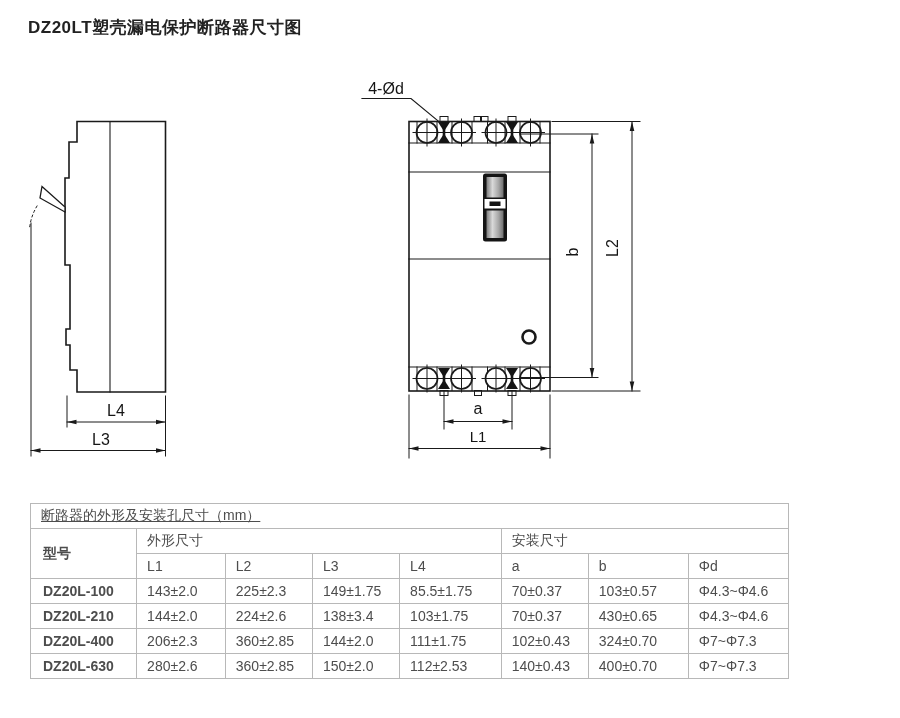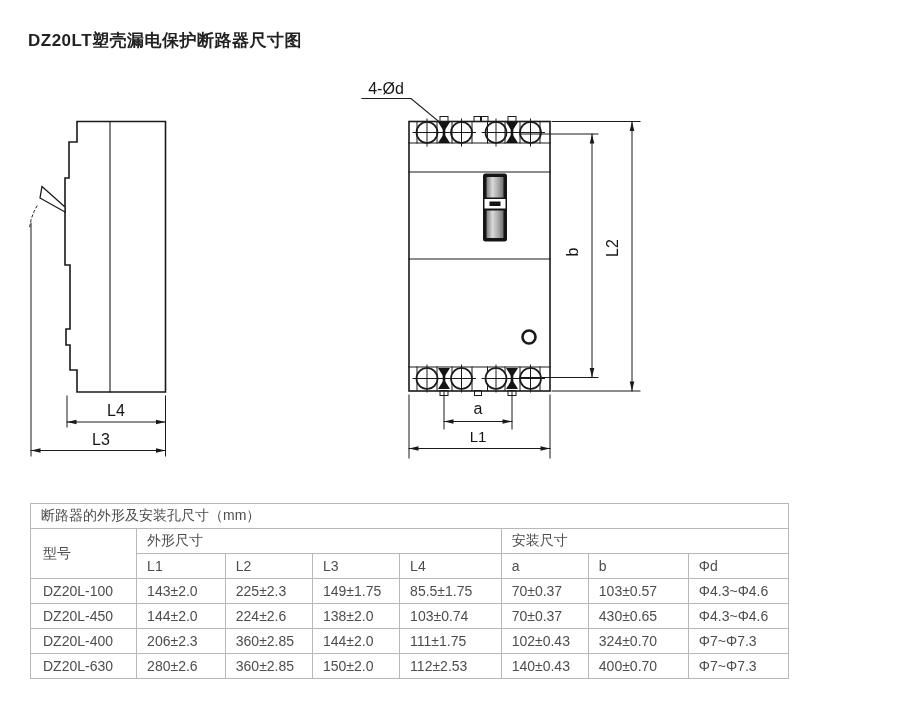--- a/index.html
+++ b/index.html
@@ -1,30 +1,30 @@
 <!DOCTYPE html>
 <html><head>
 <meta charset="utf-8">
 <style>
   html,body{margin:0;padding:0;background:#fff;}
   body{width:900px;height:718px;position:relative;overflow:hidden;
        font-family:"Liberation Sans","DejaVu Sans",sans-serif;}
-  .page-title{position:absolute;left:28px;top:29px;font-size:17px;font-weight:bold;
+  .page-title{position:absolute;left:28px;top:16px;font-size:17px;font-weight:bold;
               color:#222;letter-spacing:.5px;}
   .drawing{position:absolute;left:0;top:0;}
   svg text{fill:#151515;}
   .dim-label{font-size:15px;}
   .dim-label-lg{font-size:16px;}
   
   .spec-table{position:absolute;left:30px;top:503px;width:759px;border-collapse:collapse;
               font-size:14px;color:#4d4d4d;table-layout:fixed;}
   .spec-table td{border:1px solid #b8b8b8;height:24px;padding:0 0 0 10px;
                  vertical-align:middle;white-space:nowrap;overflow:hidden;}
-  .spec-table td.model{padding-left:12px;}
-  .spec-table td.caption-cell{padding-left:10px;}
+  .spec-table td.model{padding-left:12px;font-weight:bold;}
+  .spec-table td.caption-cell{padding-left:10px;text-decoration:underline;}
 </style>
 </head>
 <body>
 
 <div class="page-title">DZ20LT塑壳漏电保护断路器尺寸图</div>
 
 <svg class="drawing" width="900" height="500" viewBox="0 0 900 500" stroke-linecap="square" fill="none">
   <defs>
     <linearGradient id="gmet" x1="0" y1="0" x2="1" y2="0">
       <stop offset="0" stop-color="#7d7d7d"></stop>
@@ -190,25 +190,25 @@
         <td class="model">DZ20L-100</td>
         <td>143±2.0</td>
         <td>225±2.3</td>
         <td>149±1.75</td>
         <td>85.5±1.75</td>
         <td>70±0.37</td>
         <td>103±0.57</td>
         <td>Φ4.3~Φ4.6</td>
       </tr>
       <tr>
-        <td class="model">DZ20L-450</td>
+        <td class="model">DZ20L-210</td>
         <td>144±2.0</td>
         <td>224±2.6</td>
-        <td>138±2.0</td>
-        <td>103±0.74</td>
+        <td>138±3.4</td>
+        <td>103±1.75</td>
         <td>70±0.37</td>
         <td>430±0.65</td>
         <td>Φ4.3~Φ4.6</td>
       </tr>
       <tr>
         <td class="model">DZ20L-400</td>
         <td>206±2.3</td>
         <td>360±2.85</td>
         <td>144±2.0</td>
         <td>111±1.75</td>

